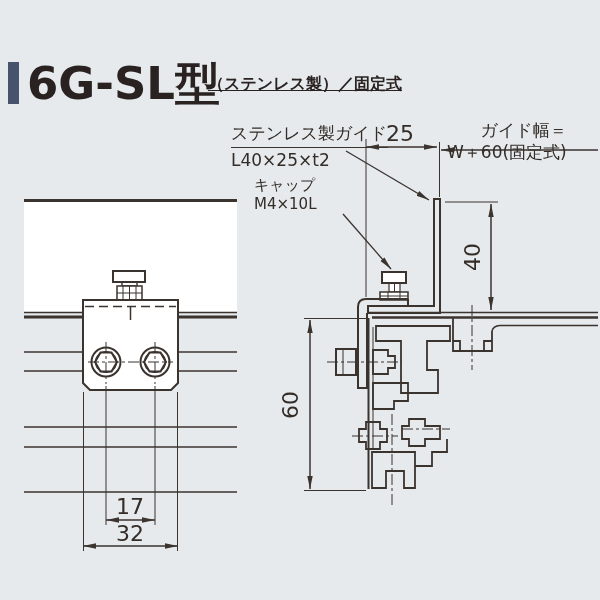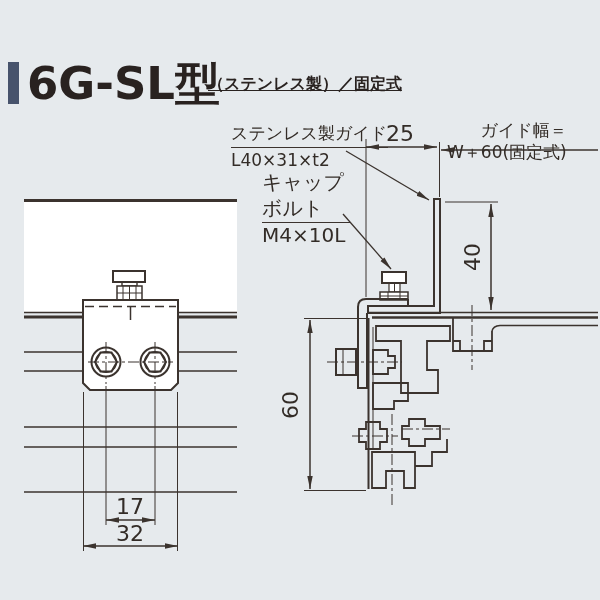--- a/index.html
+++ b/index.html
@@ -8,21 +8,21 @@
           font-family:"DejaVu Sans",sans-serif;}
   #header{position:absolute;left:0;top:0;width:600px;height:120px;}
   #accent-bar{position:absolute;left:8px;top:62px;width:11px;height:42px;background:#47536c;}
   #model-title{position:absolute;left:27px;top:54px;font-size:45px;font-weight:800;
                letter-spacing:0px;color:#292220;white-space:nowrap;}
   #model-suffix{position:absolute;left:208px;top:74px;font-size:16px;font-weight:700;
                 color:#292220;white-space:nowrap;text-decoration:underline;}
   .lbl{position:absolute;color:#332c27;white-space:nowrap;}
   #guide-label{left:191px;top:121px;font-size:17px;line-height:1.45;margin-left:40px;}
   #guide-label .u{display:block;border-bottom:1.6px solid #3b332e;width:157px;padding-bottom:1px;}
-  #capbolt-label{left:254px;top:170px;font-size:20px;line-height:1.28;margin-left:8px;}
+  #capbolt-label{left:254px;top:176px;font-size:15px;line-height:1.28;}
   #capbolt-label .u{display:block;border-bottom:1.6px solid #3b332e;width:89px;padding-bottom:1px;}
   #guidewidth-label{left:447px;top:120px;font-size:17px;line-height:1.28;text-align:right;}
   svg{position:absolute;left:0;top:0;}
   svg text{font-family:"DejaVu Sans",sans-serif;font-size:22px;fill:#332c27;}
 </style>
 </head>
 <body>
 
 <div id="canvas">
 
@@ -179,26 +179,25 @@
       <text x="400" y="141" text-anchor="middle">25</text>
       <text transform="translate(480,257) rotate(-90)" text-anchor="middle">40</text>
       <text transform="translate(298,405) rotate(-90)" text-anchor="middle">60</text>
       <text x="130" y="514" text-anchor="middle">17</text>
       <text x="130" y="541" text-anchor="middle">32</text>
     </g>
   </svg>
 
   <div class="lbl" id="guide-label">
     <span class="u">ステンレス製ガイド</span>
-    <span>L40×31×t2</span>
+    <span>L40×25×t2</span>
   </div>
 
   <div class="lbl" id="capbolt-label">
     <span style="display:block;">キャップ</span>
-    <span class="u">ボルト</span>
     <span>M4×10L</span>
   </div>
 
   <div class="lbl" id="guidewidth-label">
     <span style="display:block;">ガイド幅＝</span>
     <span style="display:block;">W＋60(固定式)</span>
   </div>
 
 </div>
 

